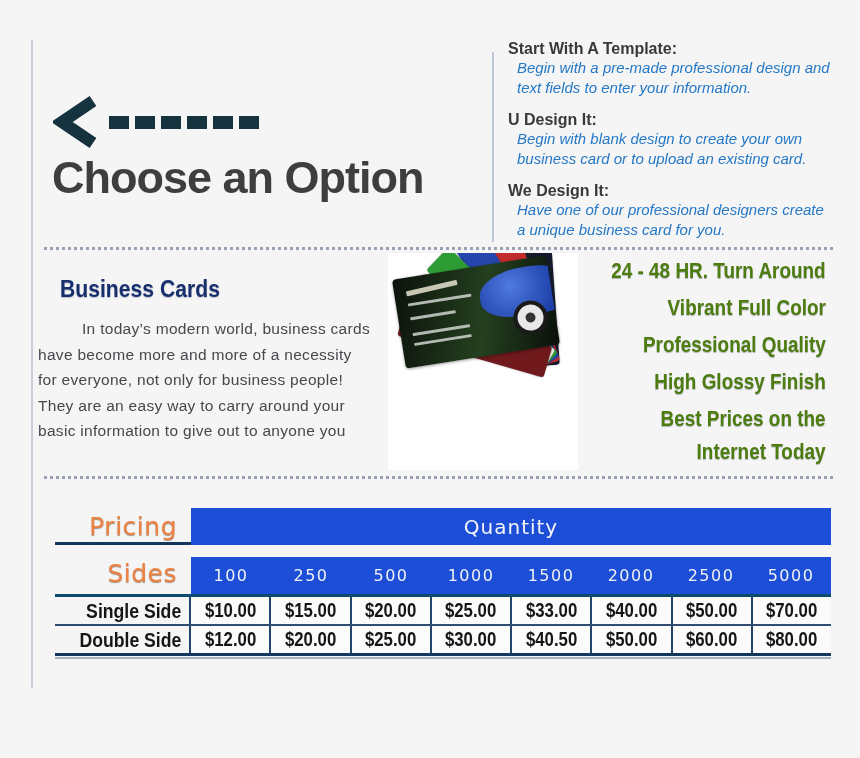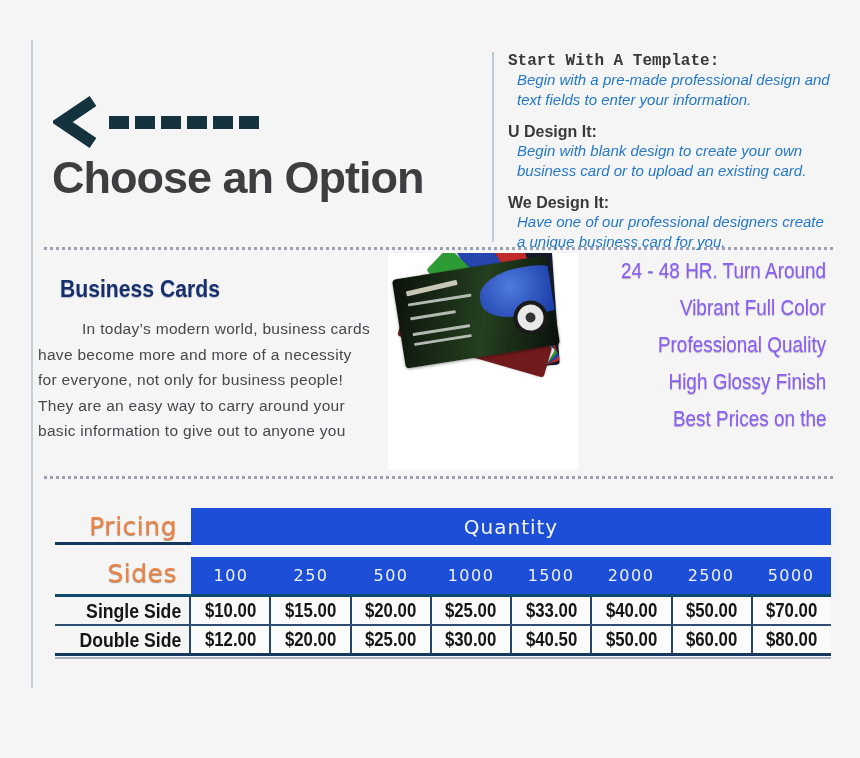--- a/index.html
+++ b/index.html
@@ -22,38 +22,38 @@
   
   .arrow-wrap{position:absolute;left:53px;top:96px;width:210px;height:52px;}
   .title{
     position:absolute;left:52px;top:152px;
     font-size:45px;font-weight:bold;color:#3e3e40;letter-spacing:-1px;
   }
 
   
   .options{position:absolute;left:508px;top:40px;width:335px;}
   .opt-label{font-size:16px;font-weight:bold;color:#39393b;margin-top:13px;}
-  .opt-label:first-child{margin-top:12px;font-family:Liberation Mono, monospace;}
+  .opt-label:first-child{margin-top:0;}
   .opt-desc{font-size:15px;font-style:italic;color:#2478c6;line-height:20px;padding-left:9px;}
 
   
   .bc-heading{
     position:absolute;left:60px;top:276px;
     font-size:23px;font-weight:bold;color:#17306d;
     transform:scaleX(.92);transform-origin:left center;
     text-shadow:0 1px 1px rgba(20,30,80,.25);
   }
   .bc-par{position:absolute;left:38px;top:316px;width:350px;
     font-size:15.5px;color:#47474c;letter-spacing:.3px;}
   .bc-par div{line-height:25.5px;white-space:nowrap;}
   .bc-par div.first{text-indent:44px;}
 
   .features{position:absolute;right:34px;top:258px;width:250px;text-align:right;}
   .feat{
-    font-size:21.5px;font-weight:normal;color:#8b5cf6;line-height:26px;
+    font-size:21.5px;font-weight:bold;color:#4d7c0f;line-height:26px;
     margin-bottom:11px;white-space:nowrap;
     text-shadow:0 1px 1px rgba(10,20,60,.3);
   }
   .feat span{display:inline-block;transform:scaleX(.88);transform-origin:right center;}
   .feat.tight{margin-bottom:0;margin-top:-4px;}
 
   
   .photo{position:absolute;left:388px;top:253px;width:190px;height:217px;background:#ffffff;}
   .fan{position:absolute;left:0;top:0;width:100%;height:100%;overflow:hidden;}
   .card-strip{position:absolute;left:8px;top:92px;width:152px;height:32px;
@@ -179,20 +179,21 @@
       </div>
     </div>
   </div>
 
   <div class="features">
     <div class="feat"><span>24 - 48 HR. Turn Around</span></div>
     <div class="feat"><span>Vibrant Full Color</span></div>
     <div class="feat"><span>Professional Quality</span></div>
     <div class="feat"><span>High Glossy Finish</span></div>
     <div class="feat"><span>Best Prices on the</span></div>
+    <div class="feat tight"><span>Internet Today</span></div>
   </div>
 
   <div class="ptable">
 
     <div class="prow row-quant-header">
       <div class="p-corner">
         <span class="corner-txt">Pricing</span>
       </div>
       <div class="quant-header-cell navy">Quantity</div>
     </div>

